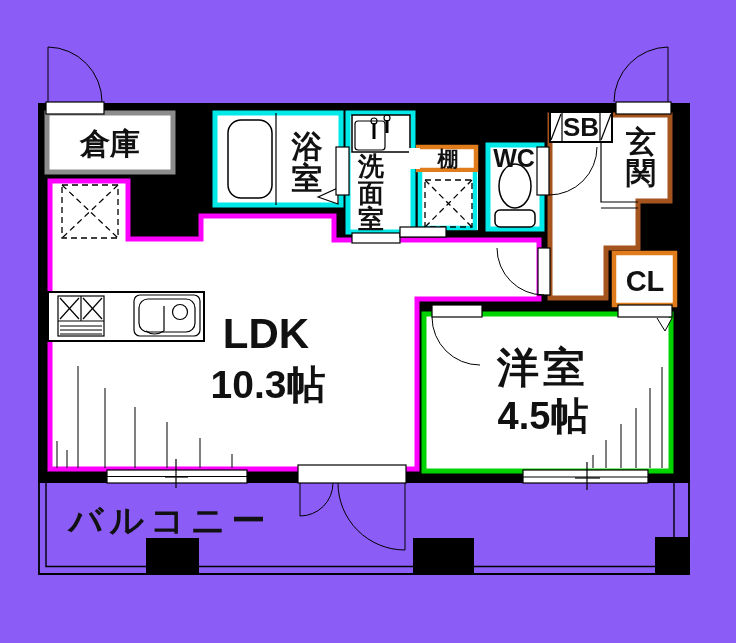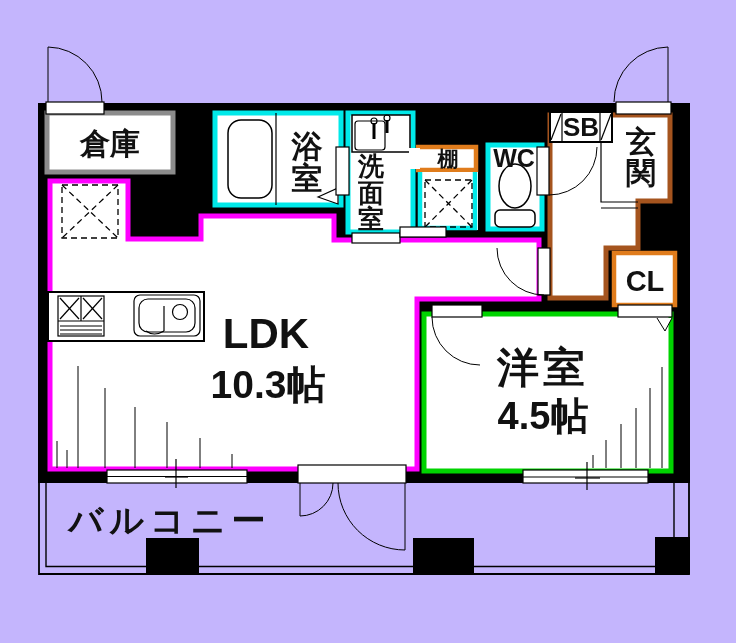--- a/index.html
+++ b/index.html
@@ -1,16 +1,16 @@
 <!DOCTYPE html>
 <html><head>
 <meta charset="utf-8">
 <style>
   html,body{margin:0;padding:0;background:#fff;}
-  .page{width:736px;height:643px;position:relative;background:#c4b5fd;overflow:hidden;
+  .page{width:736px;height:643px;position:relative;background:#8b5cf6;overflow:hidden;
         font-family:"Liberation Sans", sans-serif;}
   svg{display:block;}
   svg text{fill:#111;font-family:"Liberation Sans", sans-serif;font-weight:600;}
   .thin{stroke:#000;stroke-width:1.2;fill:none;}
   .door-arc{stroke:#000;stroke-width:1;fill:none;}
   .leaf{fill:#fff;stroke:#000;stroke-width:1.2;}
   .dashed{stroke:#000;stroke-width:1.3;fill:none;stroke-dasharray:6 4;}
   .fixture{stroke:#000;stroke-width:1.5;fill:#fff;}
 </style>
 </head>

